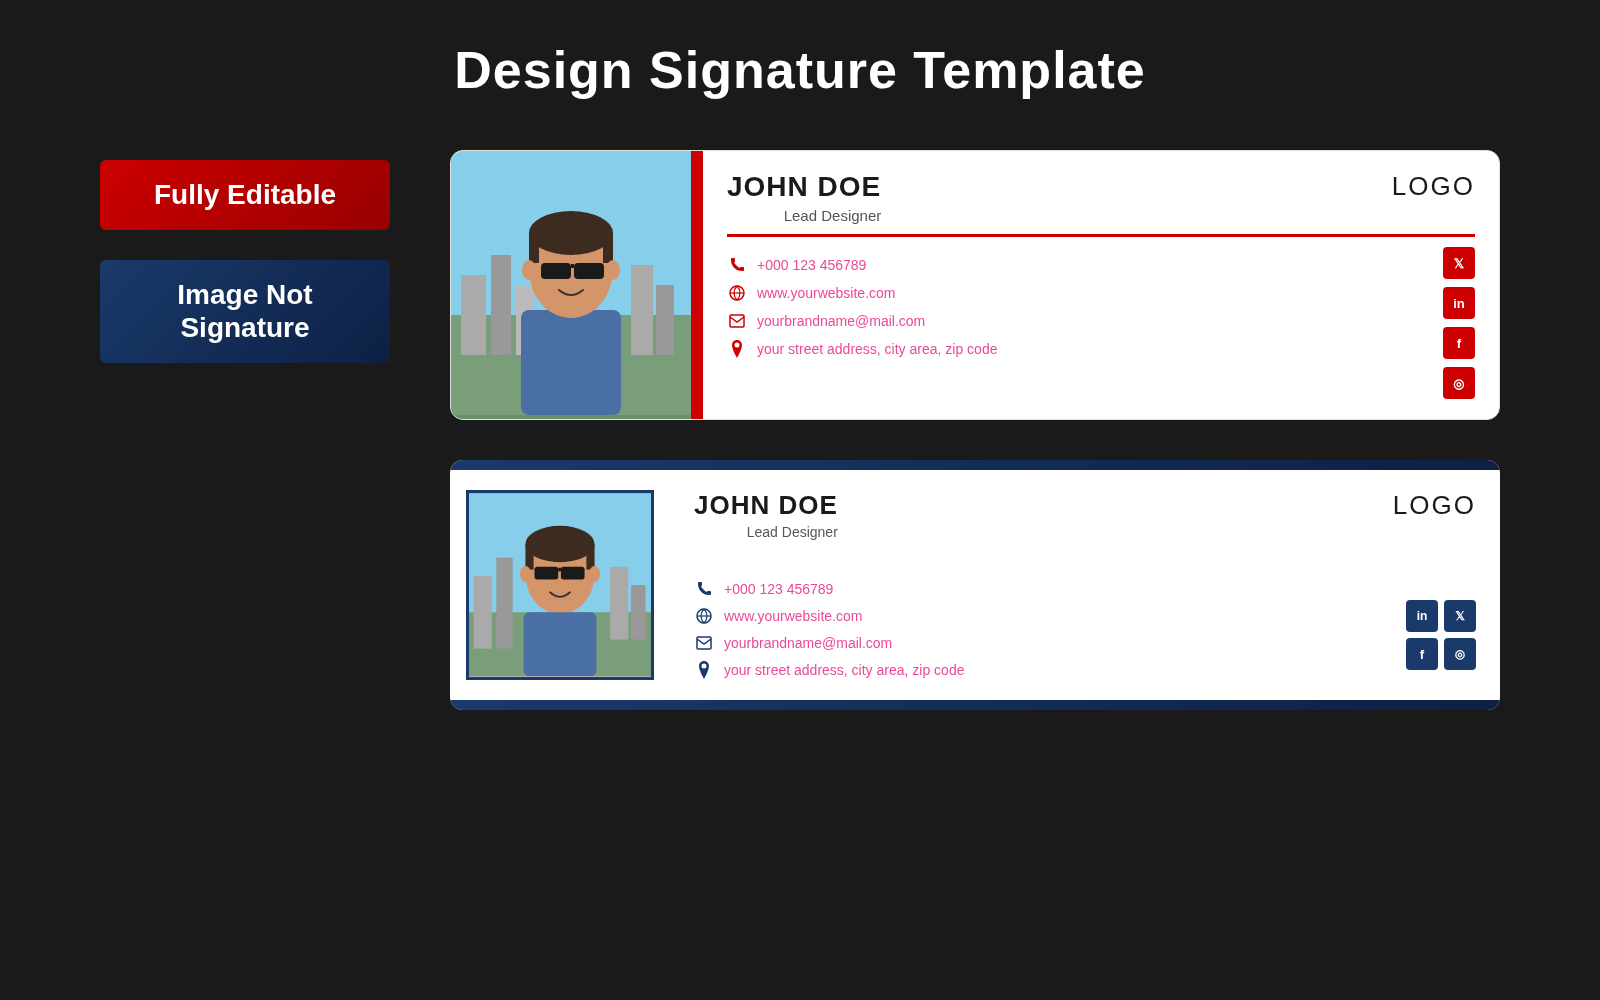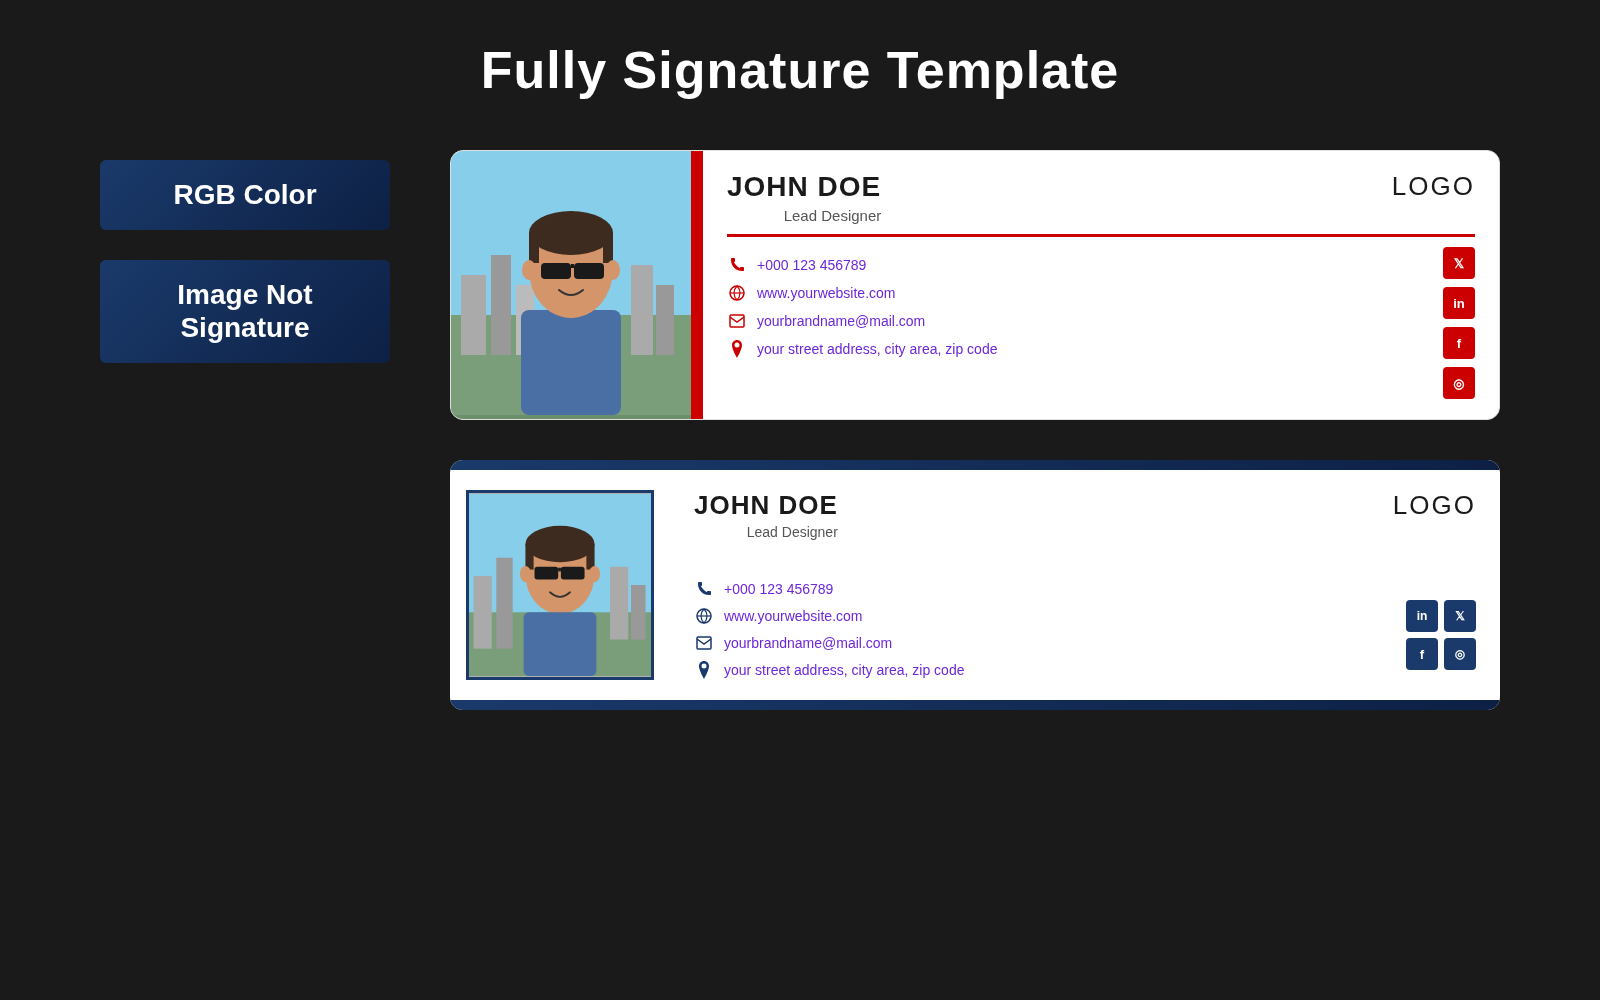--- a/index.html
+++ b/index.html
@@ -147,21 +147,21 @@
       gap: 8px;
       flex: 1;
       padding-top: 8px;
     }
 
     .sig-contact-row {
       display: flex;
       align-items: center;
       gap: 10px;
       font-size: 14px;
-      color: #6d28d9;
+      color: #ec4899;
     }
 
     .contact-icon {
       width: 20px;
       height: 20px;
       flex-shrink: 0;
       display: flex;
       align-items: center;
       justify-content: center;
     }
@@ -292,27 +292,27 @@
       background: linear-gradient(180deg, #87ceeb 0%, #87ceeb 60%, #6b8e6b 60%, #6b8e6b 100%);
       display: flex;
       align-items: center;
       justify-content: center;
       position: relative;
     }
   </style>
 </head>
 <body>
 
-<h1 class="page-title">Fully Signature Template</h1>
+<h1 class="page-title">Design Signature Template</h1>
 
 <div class="main-content">
 
   <div class="badges-column">
-    <div class="badge badge-blue">
-      <span>RGB Color</span>
+    <div class="badge badge-red">
+      <span>Fully Editable</span>
     </div>
     <div class="badge badge-blue">
       <span>Image Not Signature</span>
     </div>
   </div>
 
   <div class="signatures-column">
 
     <div class="sig-card sig-card-1">
       <div class="sig-inner">

